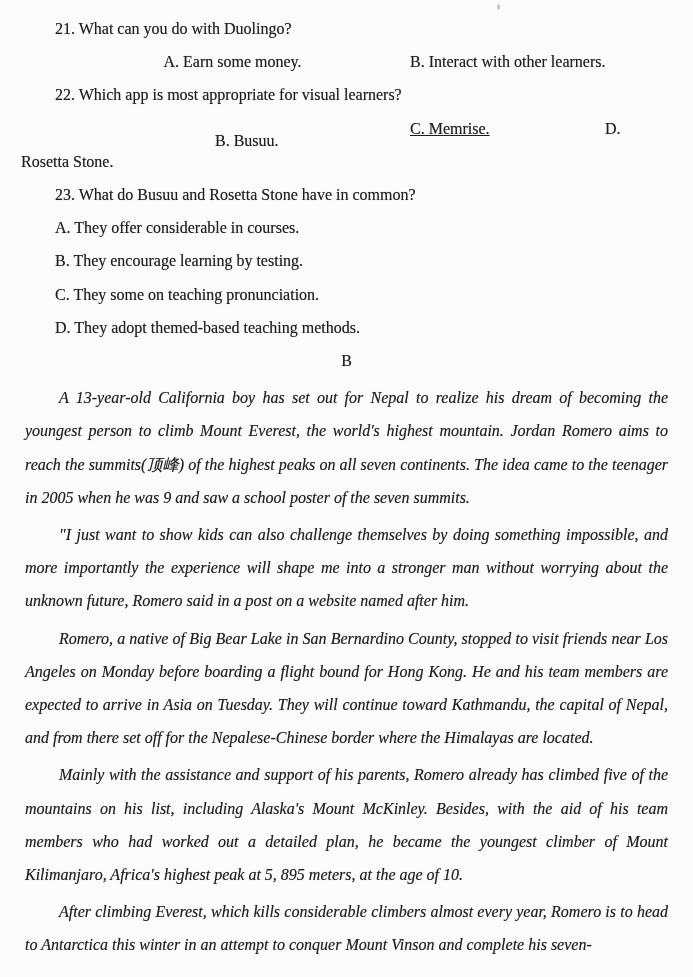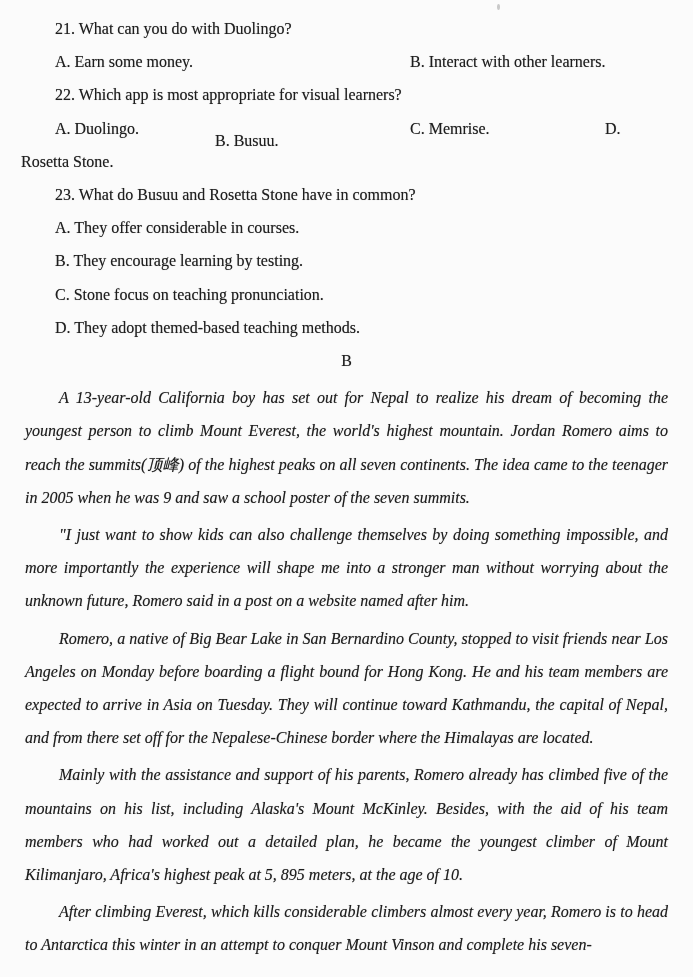--- a/index.html
+++ b/index.html
@@ -31,30 +31,31 @@
     width: 3px;
     height: 6px;
     background: #c9c9c9;
     border-radius: 50%;
   }
   .line { white-space: nowrap; }
   .indent { margin-left: 34px; }
   .opts2 > .col-a {
     display: inline-block;
     width: 355px;
+    text-align: center;
   }
   .opts4 {
     position: relative;
     height: 33.2px;
     margin-left: 34px;
   }
   .opts4 > span { position: absolute; top: 0; }
   .opts4 > .o-a { left: 0; }
   .opts4 > .o-b { left: 160px; margin-top: 12px; }
-  .opts4 > .o-c { left: 355px; }
+  .opts4 > .o-c { left: 355px; text-decoration: underline; }
   .opts4 > .o-d { left: 550px; }
   .section-label { text-align: center; }
   .para {
     margin: 4px;
     text-align: justify;
     text-indent: 34px;
     font-style: italic;
   }
 </style>
 </head>
@@ -64,31 +65,30 @@
 
   <div class="speck"></div>
 
   <div class="line indent">21. What can you do with Duolingo?</div>
   <div class="line indent opts2">
     <span class="col-a">A. Earn some money.</span><span>B. Interact with other learners.</span>
   </div>
 
   <div class="line indent">22. Which app is most appropriate for visual learners?</div>
   <div class="opts4">
-    <span class="o-a">A. Duolingo.</span>
     <span class="o-b">B. Busuu.</span>
     <span class="o-c">C. Memrise.</span>
     <span class="o-d">D.</span>
   </div>
   <div class="line">Rosetta Stone.</div>
 
   <div class="line indent">23. What do Busuu and Rosetta Stone have in common?</div>
   <div class="line indent">A. They offer considerable in courses.</div>
   <div class="line indent">B. They encourage learning by testing.</div>
-  <div class="line indent">C. Stone focus on teaching pronunciation.</div>
+  <div class="line indent">C. They some on teaching pronunciation.</div>
   <div class="line indent">D. They adopt themed-based teaching methods.</div>
 
   <div class="section-label">B</div>
 
   <p class="para">A 13-year-old California boy has set out for Nepal to realize his dream of becoming the youngest person to climb Mount Everest, the world's highest mountain. Jordan Romero aims to reach the summits(顶峰) of the highest peaks on all seven continents. The idea came to the teenager in 2005 when he was 9 and saw a school poster of the seven summits.</p>
   <p class="para">"I just want to show kids can also challenge themselves by doing something impossible, and more importantly the experience will shape me into a stronger man without worrying about the unknown future, Romero said in a post on a website named after him.</p>
   <p class="para">Romero, a native of Big Bear Lake in San Bernardino County, stopped to visit friends near Los Angeles on Monday before boarding a flight bound for Hong Kong. He and his team members are expected to arrive in Asia on Tuesday. They will continue toward Kathmandu, the capital of Nepal, and from there set off for the Nepalese-Chinese border where the Himalayas are located.</p>
   <p class="para">Mainly with the assistance and support of his parents, Romero already has climbed five of the mountains on his list, including Alaska's Mount McKinley. Besides, with the aid of his team members who had worked out a detailed plan, he became the youngest climber of Mount Kilimanjaro, Africa's highest peak at 5, 895 meters, at the age of 10.</p>
   <p class="para">After climbing Everest, which kills considerable climbers almost every year, Romero is to head to Antarctica this winter in an attempt to conquer Mount Vinson and complete his seven-</p>
 

